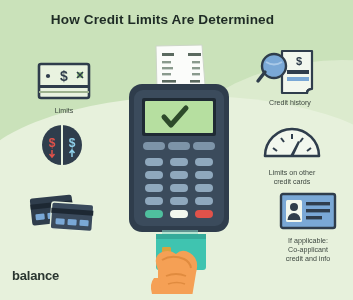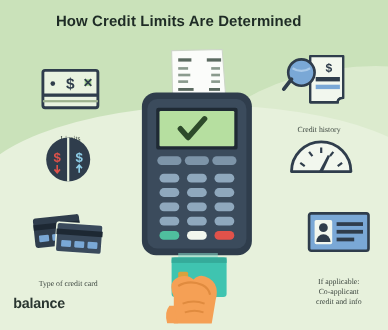--- a/index.html
+++ b/index.html
@@ -20,21 +20,21 @@
 
   
   .title{
     position:absolute;left:0;top:12px;width:325px;text-align:center;
     font-size:13.6px;font-weight:bold;color:#1e2b25;letter-spacing:.1px;
   }
 
   
   .item{position:absolute;width:120px;text-align:center;}
   .item .icon{height:46px;display:flex;align-items:center;justify-content:center;}
-  .item .lbl{font-size:7.1px;color:#3c463f;line-height:9px;margin-top:18px;font-family:Liberation Serif, serif;}
+  .item .lbl{font-size:7.1px;color:#3c463f;line-height:9px;margin-top:3px;}
 
   .left-1{left:4px;top:58px;}
   .left-2{left:2px;top:122px;}
   .left-3{left:2px;top:190px;}
   .right-1{left:230px;top:50px;}
   .right-2{left:232px;top:120px;}
   .right-3{left:248px;top:188px;}
 
   
   .logo{position:absolute;left:12px;top:268px;font-size:13px;font-weight:bold;
@@ -94,21 +94,20 @@
         </g>
         <g transform="rotate(4 42 24)">
           <rect x="24" y="11" width="42" height="27" rx="2.5" fill="#3a4a5c" stroke="#e9f3e0" stroke-width="1.4"></rect>
           <rect x="24" y="17" width="42" height="5" fill="#1d2833"></rect>
           <rect x="29" y="27" width="9" height="6" rx="1" fill="#7aa8d6"></rect>
           <rect x="41" y="27" width="9" height="6" rx="1" fill="#7aa8d6"></rect>
           <rect x="53" y="27" width="9" height="6" rx="1" fill="#7aa8d6"></rect>
         </g>
       </svg>
     </div>
-    <div class="lbl">Type of credit card</div>
   </div>
 
   <div class="item right-1">
     <div class="icon">
       <svg width="72" height="50" viewBox="0 0 72 50">
         <path d="M28 3 h30 v38 q-5 0 -5 4 h-25 z" fill="#f2f7ee" stroke="#2f3d4c" stroke-width="2.2" stroke-linejoin="round"></path>
         <path d="M28 45 h25 q0 -4 5 -4" fill="none" stroke="#2f3d4c" stroke-width="2.2"></path>
         <text x="45" y="17" font-family="Liberation Sans, sans-serif" font-size="11" font-weight="bold" fill="#2f3d4c" text-anchor="middle">$</text>
         <rect x="33" y="22" width="22" height="4" fill="#2f3d4c"></rect>
         <rect x="33" y="29" width="22" height="4" fill="#7aa8d6"></rect>
@@ -124,20 +123,24 @@
     <div class="icon">
       <svg width="62" height="38" viewBox="0 0 62 38">
         <path d="M4 32 a27 27 0 0 1 54 0 z" fill="#f2f7ee" stroke="#2f3d4c" stroke-width="2.6" stroke-linejoin="round"></path>
         <path d="M12 24 l4 3" stroke="#2f3d4c" stroke-width="2"></path>
         <path d="M20 14 l3 4" stroke="#2f3d4c" stroke-width="2"></path>
         <path d="M31 10 v5" stroke="#2f3d4c" stroke-width="2"></path>
         <path d="M42 14 l-3 4" stroke="#2f3d4c" stroke-width="2"></path>
         <path d="M50 24 l-4 3" stroke="#2f3d4c" stroke-width="2"></path>
         <path d="M29 32 l8 -15 l2 1 l-7 15 z" fill="#2f3d4c"></path>
       </svg>
+    </div>
+    <div class="lbl">
+      <span>Limits on other</span><br>
+      <span>credit cards</span>
     </div>
   </div>
 
   <div class="item right-3">
     <div class="icon">
       <svg width="58" height="40" viewBox="0 0 58 40">
         <rect x="2" y="3" width="54" height="34" rx="2" fill="#7aa8d6" stroke="#2f3d4c" stroke-width="2.4"></rect>
         <rect x="7" y="9" width="16" height="22" rx="1.5" fill="#f2f7ee"></rect>
         <circle cx="15" cy="16" r="4" fill="#2f3d4c"></circle>
         <path d="M8.5 29 a6.5 7 0 0 1 13 0 z" fill="#2f3d4c"></path>

